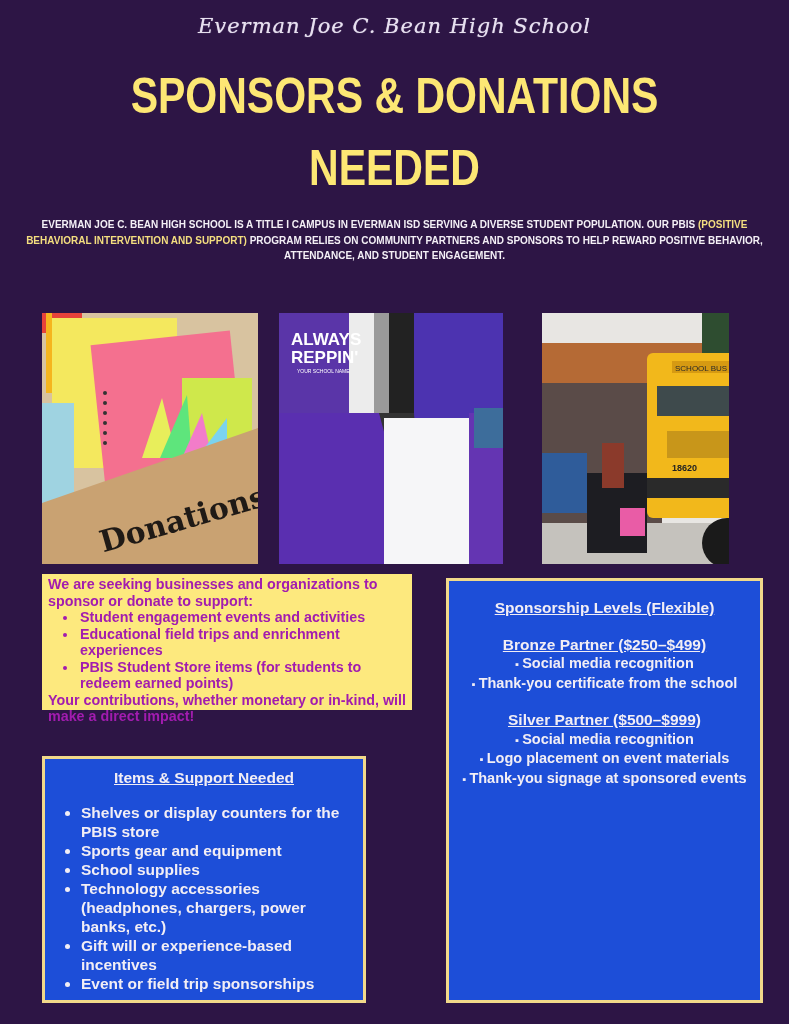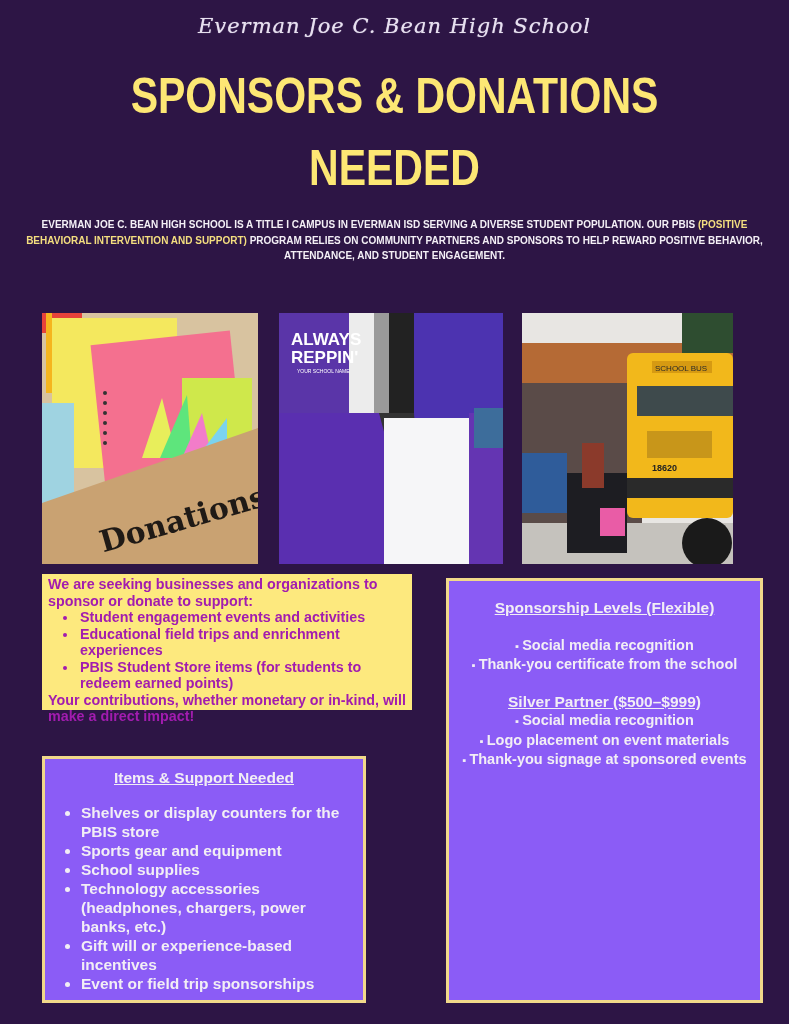--- a/index.html
+++ b/index.html
@@ -27,32 +27,32 @@
     position:absolute; top:217px; left:20px; width:749px; text-align:center;
     font-family:"Liberation Sans", sans-serif; font-weight:bold;
     font-size:10px; line-height:15.5px; color:#f4f0f6;
   }
   .intro .hl { color:#f4de7f; }
   .photo {
     position:absolute; top:313px; height:251px; overflow:hidden;
   }
   .photo-donations { left:42px; width:216px; background:#c9a77b; }
   .photo-shirts { left:279px; width:224px; background:#4c1d95; }
-  .photo-bus { left:522px; width:211px; background:#b6b1ae; }
+  .photo-bus { left:542px; width:187px; background:#b6b1ae; }
   .yellow-box {
     position:absolute; left:42px; top:574px; width:370px; height:136px;
     background:#fde97e; color:#a21caf; box-sizing:border-box;
     padding:2px 6px; font-family:"Liberation Sans", sans-serif;
     font-weight:bold; font-size:14.3px; line-height:16.5px;
   }
   .yellow-box ul { margin:0; padding-left:30px; }
   .yellow-box li { padding-left:2px; }
   .purple-box {
     position:absolute; border:3px solid #f1d98a; box-sizing:border-box;
-    background:#8b5cf6; color:#f2eef5;
+    background:#1d4ed8; color:#f2eef5;
     font-family:"Liberation Sans", sans-serif; font-weight:bold;
   }
   .items-box { left:42px; top:756px; width:324px; height:247px; padding:6px 10px; }
   .items-box h3 {
     margin:4px 0 16px; text-align:center; font-size:15.5px; text-decoration:underline;
   }
   .items-box ul { margin:4px; padding-left:22px; font-size:15.5px; line-height:19px; }
   .sponsor-box { left:446px; top:578px; width:317px; height:425px; padding:14px 6px; text-align:center; font-size:14.5px; line-height:18.5px; }
   .sponsor-box h3 { margin:4px 0 18px; font-size:15.5px; text-decoration:underline; }
   .tier { margin-bottom:18px; }
@@ -158,20 +158,21 @@
     <li>Technology accessories (headphones, chargers, power banks, etc.)</li>
     <li>Gift will or experience-based incentives</li>
     <li>Event or field trip sponsorships</li>
   </ul>
 </div>
 
 <div class="purple-box sponsor-box">
   <h3>Sponsorship Levels (Flexible)</h3>
 
   <div class="tier">
+    <div class="tier-title">Bronze Partner ($250–$499)</div>
     <div class="perk">Social media recognition</div>
     <div class="perk">Thank-you certificate from the school</div>
   </div>
 
   <div class="tier">
     <div class="tier-title">Silver Partner ($500–$999)</div>
     <div class="perk">Social media recognition</div>
     <div class="perk">Logo placement on event materials</div>
     <div class="perk">Thank-you signage at sponsored events</div>
   </div>

